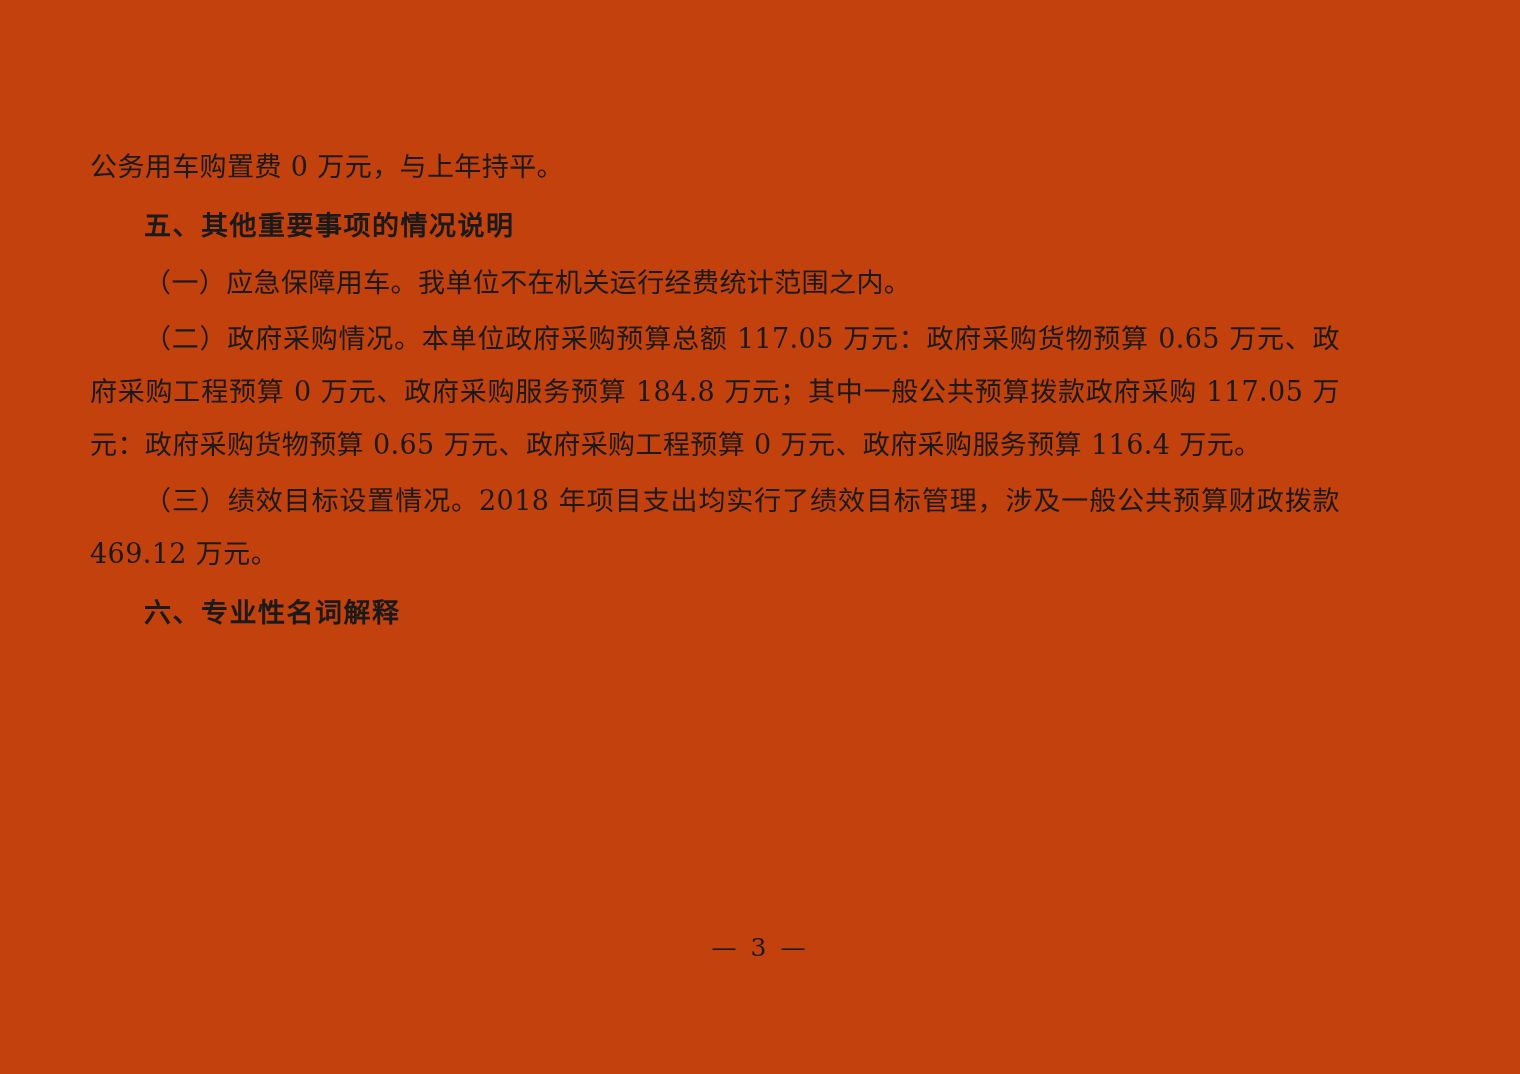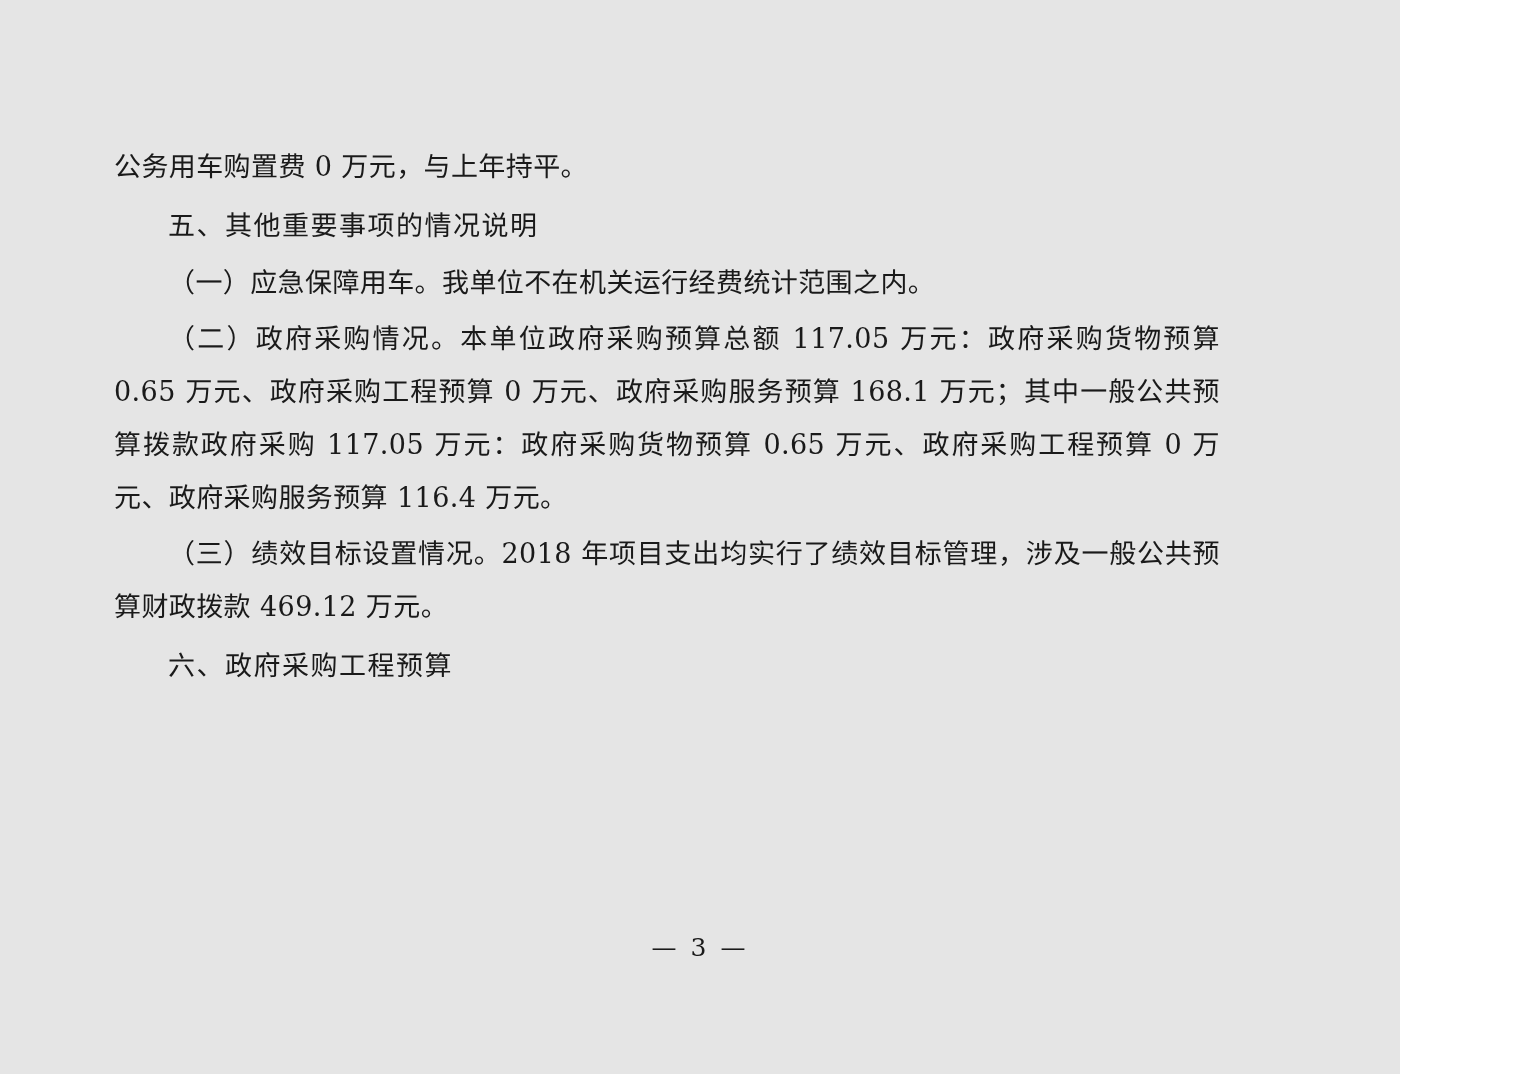--- a/index.html
+++ b/index.html
@@ -10,46 +10,46 @@
   }
   body {
     width: 1520px;
     height: 1074px;
     overflow: hidden;
     font-family: "DejaVu Serif", "Liberation Serif", serif;
     color: #1a1a1a;
   }
   .page {
     position: relative;
-    width: 1400px;
+    width: 1520px;
     height: 1074px;
-    background: #e5e5e5;
+    background: #c2410c;
     box-sizing: border-box;
-    padding: 140px 180px 0 114px;
+    padding: 140px 180px 0 90px;
   }
   .doc-body {
     font-size: 27px;
     line-height: 53px;
     letter-spacing: 0.4px;
     text-align: justify;
     text-justify: inter-ideograph;
   }
   p {
     margin: 0 0 3px 0;
   }
   .para {
     text-indent: 2em;
   }
   .no-indent {
     text-indent: 0;
   }
   .heading {
     text-indent: 2em;
     font-family: "DejaVu Sans", "Liberation Sans", sans-serif;
-    font-weight: normal;
+    font-weight: bold;
     font-size: 27px;
     letter-spacing: 1.5px;
     margin: 6px 0 4px 0;
   }
   .page-number {
     position: absolute;
     left: 0;
     right: 0;
     bottom: 112px;
     text-align: center;
@@ -64,23 +64,23 @@
 
 <div class="page">
   <div class="doc-body">
 
     <p class="para no-indent">公务用车购置费 0 万元，与上年持平。</p>
 
     <p class="heading">五、其他重要事项的情况说明</p>
 
     <p class="para">（一）应急保障用车。我单位不在机关运行经费统计范围之内。</p>
 
-    <p class="para">（二）政府采购情况。本单位政府采购预算总额 117.05 万元：政府采购货物预算 0.65 万元、政府采购工程预算 0 万元、政府采购服务预算 168.1 万元；其中一般公共预算拨款政府采购 117.05 万元：政府采购货物预算 0.65 万元、政府采购工程预算 0 万元、政府采购服务预算 116.4 万元。</p>
+    <p class="para">（二）政府采购情况。本单位政府采购预算总额 117.05 万元：政府采购货物预算 0.65 万元、政府采购工程预算 0 万元、政府采购服务预算 184.8 万元；其中一般公共预算拨款政府采购 117.05 万元：政府采购货物预算 0.65 万元、政府采购工程预算 0 万元、政府采购服务预算 116.4 万元。</p>
 
     <p class="para">（三）绩效目标设置情况。2018 年项目支出均实行了绩效目标管理，涉及一般公共预算财政拨款 469.12 万元。</p>
 
 
-    <p class="heading">六、政府采购工程预算</p>
+    <p class="heading">六、专业性名词解释</p>
 
   </div>
 
   <div class="page-number">— 3 —</div>
 </div>
 
 </body></html>

